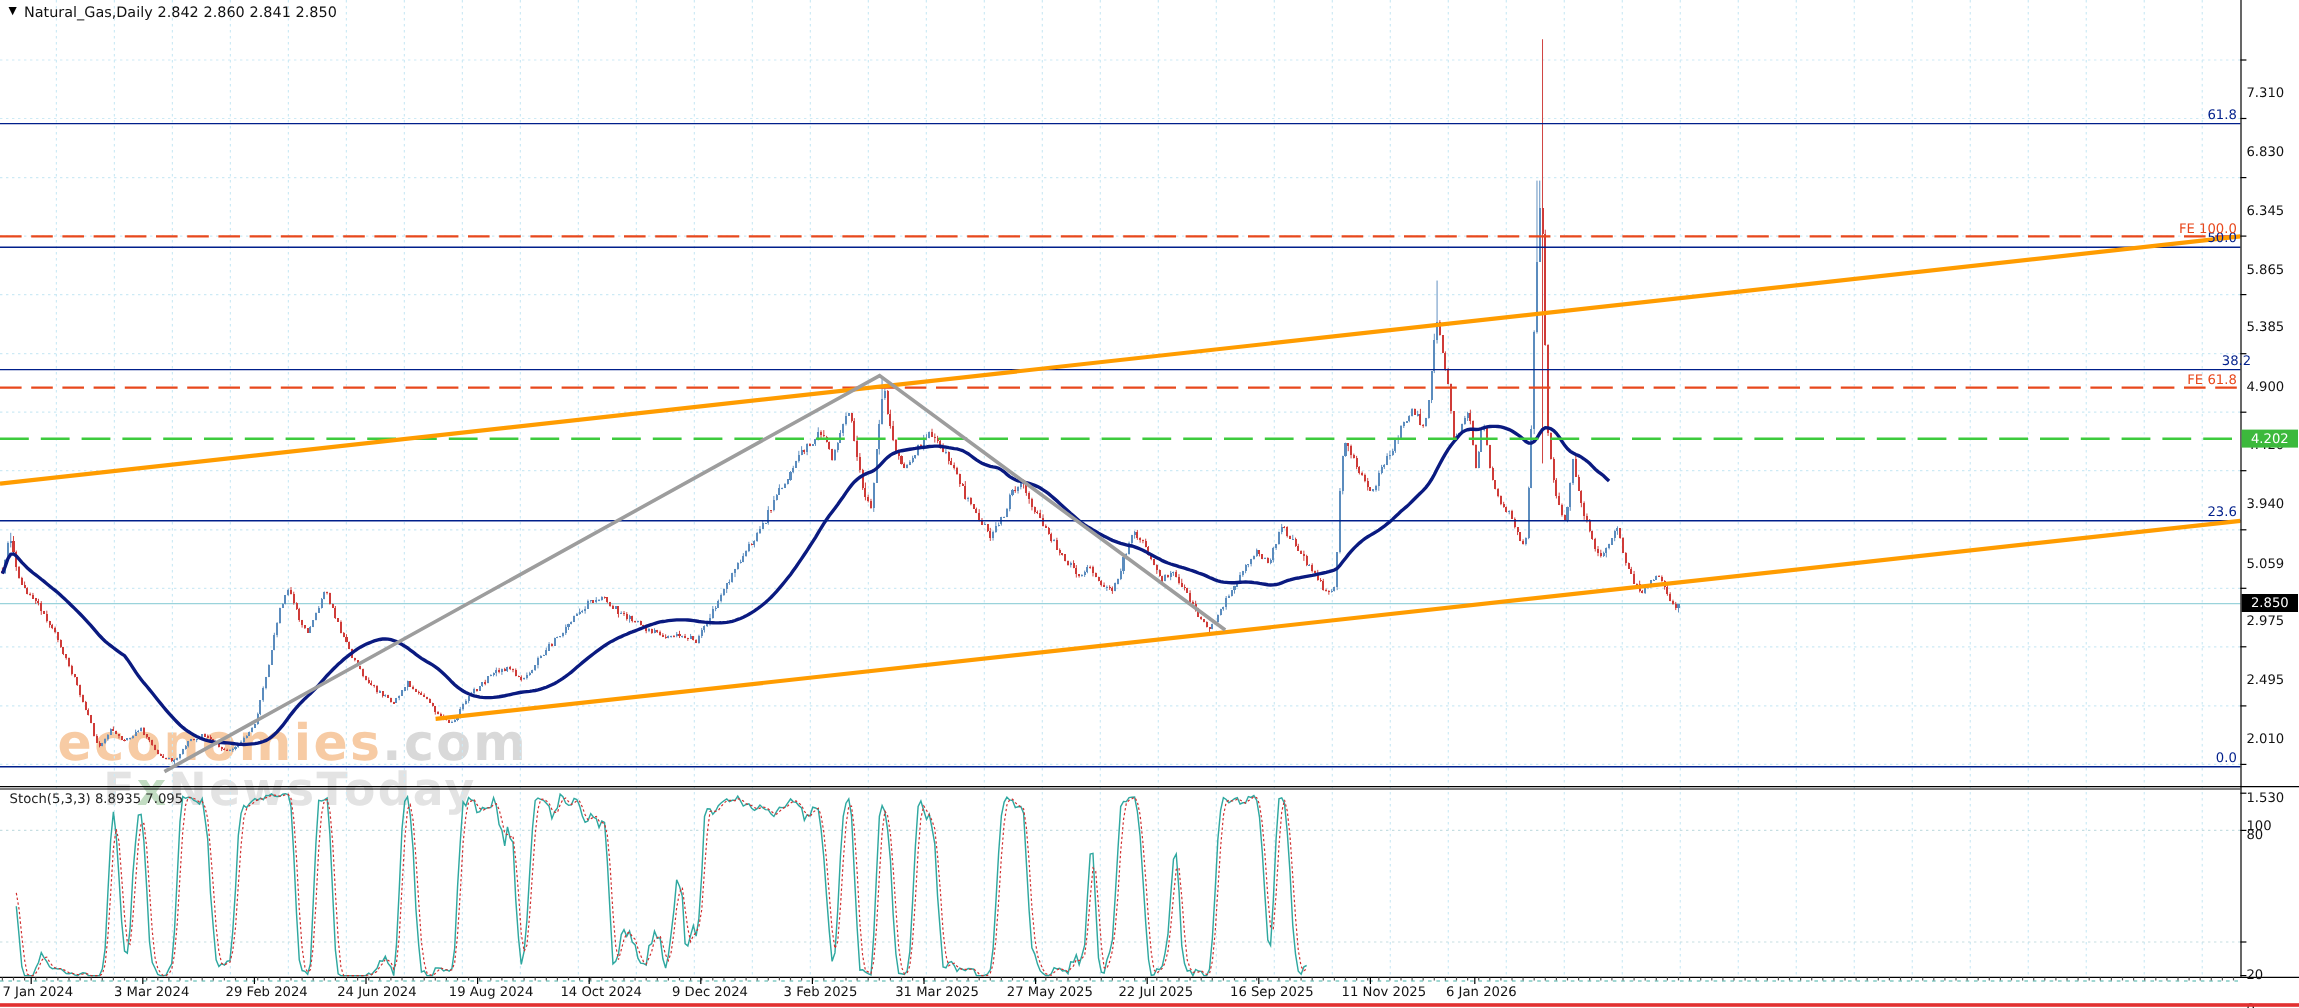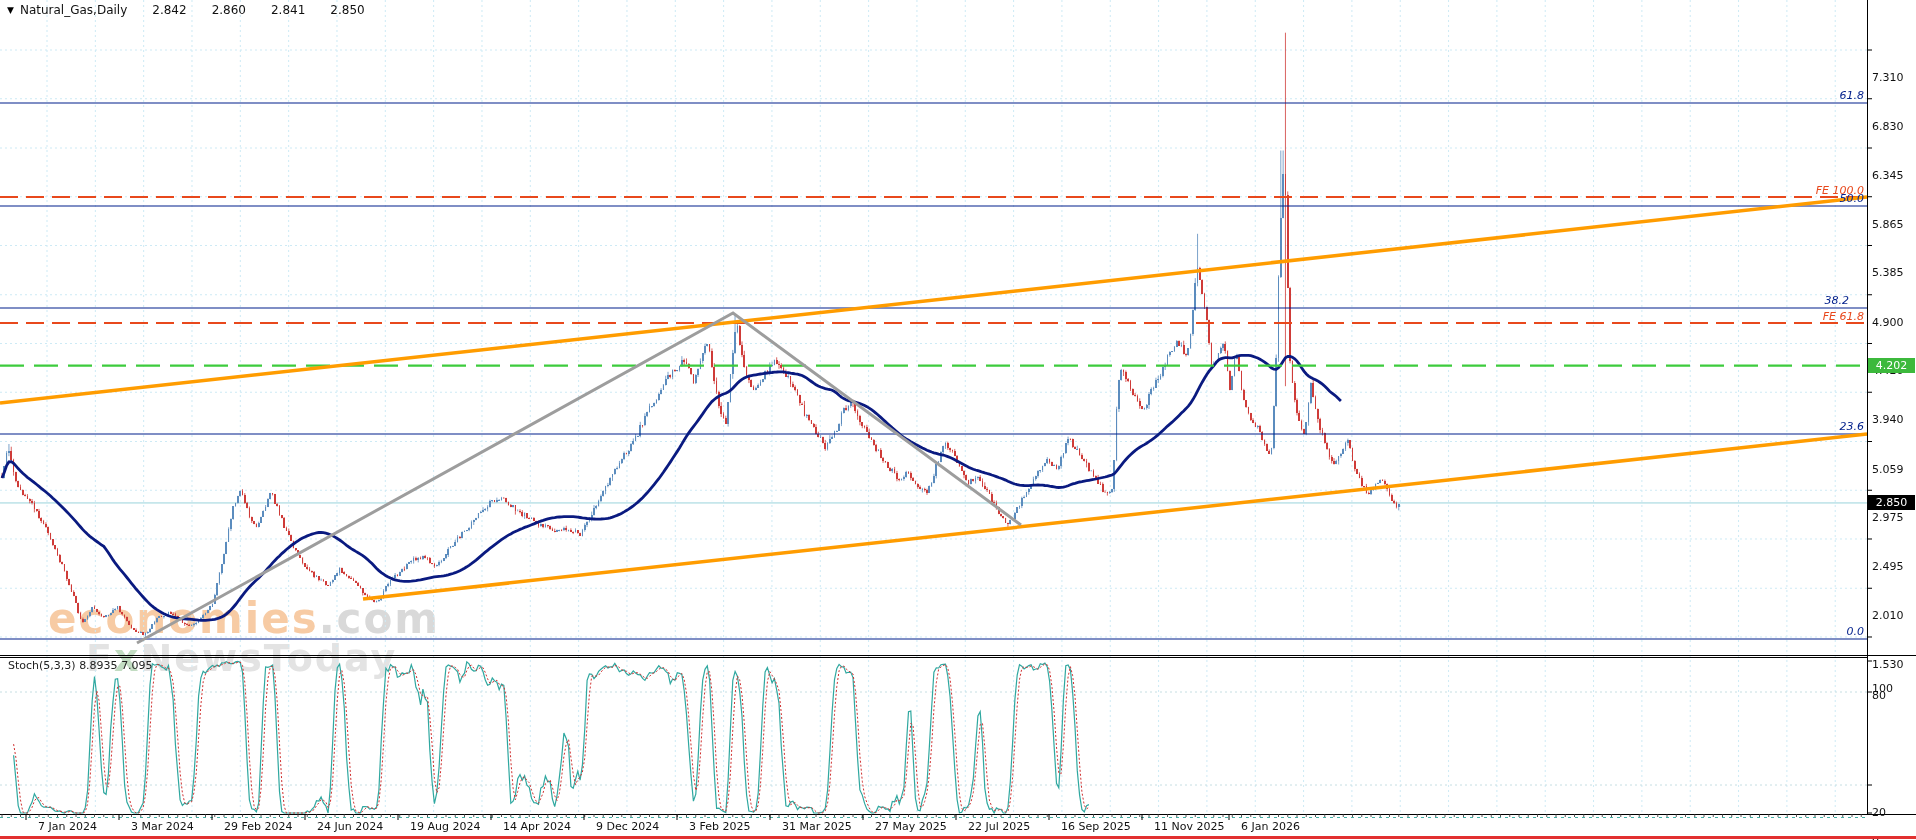--- a/index.html
+++ b/index.html
@@ -2,33 +2,33 @@
 <html><head>
 <meta charset="utf-8">
 <style>
   html,body{margin:0;padding:0;background:#fff;}
   #stage{position:relative;width:1916px;height:840px;background:#ffffff;overflow:hidden;
          font-family:"DejaVu Sans","Liberation Sans",sans-serif;}
   #chart-svg{position:absolute;left:0;top:0;z-index:3;}
   .title-row{position:absolute;left:7px;top:3px;z-index:6;display:flex;align-items:center;
              font-size:12px;color:#111;white-space:pre;}
   .title-row .tri{font-size:9px;margin-right:6px;color:#000;cursor:pointer;}
-  .title-row span.q{margin-left:25px;}
+  .title-row span.q{margin-left:4px;}
   .wm{position:absolute;z-index:1;font-weight:bold;letter-spacing:2px;white-space:nowrap;}
   .wm-1{left:48px;top:594px;font-size:42px;}
   .wm-1 .a{color:#f7cba4;}
   .wm-1 .b{color:#d9d9d9;text-align:center;}
   .wm-2{left:86px;top:636px;font-size:38px;color:#e3e3e3;}
   .wm-2 .x{color:#c2dcc2;}
   .lbl{position:absolute;font-size:11px;color:#111;line-height:14px;z-index:5;white-space:nowrap;}
   .pricelbl{left:1872px;margin-top:28px;}
-  .fiblbl{z-index:5;font-style:italic;}
+  .fiblbl{z-index:5;}
   .badge{position:absolute;left:1868px;width:47px;height:15px;font-size:11px;line-height:15px;
          text-align:center;color:#fff;z-index:6;}
-  .datelbl{top:820px;margin-left:36px;}
+  .datelbl{top:820px;}
   .stochlbl-row{position:absolute;left:8px;top:659px;font-size:11px;color:#222;z-index:6;white-space:pre;}
   .bottom-bar{position:absolute;left:0;top:836px;width:1916px;height:3px;z-index:7;}
 </style>
 </head>
 <body>
 
 <div id="stage">
 
   <div class="wm wm-1"><span class="a">economies</span><span class="b">.com</span></div>
   <div class="wm wm-2"><span>F</span><span class="x">x</span><span>NewsToday</span></div>
@@ -975,33 +975,33 @@
       <div class="lbl pricelbl" style="top: 385.247px;">3.940</div>
       <div class="lbl pricelbl" style="top: 434.502px;">5.059</div>
       <div class="lbl pricelbl" style="top: 483.249px;">2.975</div>
       <div class="lbl pricelbl" style="top: 531.996px;">2.495</div>
       <div class="lbl pricelbl" style="top: 581.251px;">2.010</div>
       <div class="lbl pricelbl" style="top: 629.999px;">1.530</div>
     </div>
   <div id="fib-labels">
       <div class="lbl fiblbl" style="right: 52px; top: 89px; color: rgb(0, 31, 139);">61.8</div>
       <div class="lbl fiblbl" style="right: 52px; top: 192px; color: rgb(0, 31, 139);">50.0</div>
-      <div class="lbl fiblbl" style="right: 67px; top: 294px; color: rgb(0, 31, 139);">38.2</div>
+      <div class="lbl fiblbl" style="right: 40px; top: 294px; color: rgb(0, 31, 139);">38.2</div>
       <div class="lbl fiblbl" style="right: 52px; top: 420px; color: rgb(0, 31, 139);">23.6</div>
       <div class="lbl fiblbl" style="right: 52px; top: 625px; color: rgb(0, 31, 139);">0.0</div>
       <div class="lbl fiblbl" style="right: 52px; top: 184px; color: rgb(232, 72, 28);">FE 100.0</div>
       <div class="lbl fiblbl" style="right: 52px; top: 310px; color: rgb(232, 72, 28);">FE 61.8</div>
     </div>
   <div id="date-labels">
       <div class="lbl datelbl" style="left: 2px;">7 Jan 2024</div>
       <div class="lbl datelbl" style="left: 95px;">3 Mar 2024</div>
       <div class="lbl datelbl" style="left: 188px;">29 Feb 2024</div>
       <div class="lbl datelbl" style="left: 281px;">24 Jun 2024</div>
       <div class="lbl datelbl" style="left: 374px;">19 Aug 2024</div>
-      <div class="lbl datelbl" style="left: 467px;">14 Apr 2024</div>
+      <div class="lbl datelbl" style="left: 467px;">14 Oct 2024</div>
       <div class="lbl datelbl" style="left: 560px;">9 Dec 2024</div>
       <div class="lbl datelbl" style="left: 653px;">3 Feb 2025</div>
       <div class="lbl datelbl" style="left: 746px;">31 Mar 2025</div>
       <div class="lbl datelbl" style="left: 839px;">27 May 2025</div>
       <div class="lbl datelbl" style="left: 932px;">22 Jul 2025</div>
       <div class="lbl datelbl" style="left: 1025px;">16 Sep 2025</div>
       <div class="lbl datelbl" style="left: 1118px;">11 Nov 2025</div>
       <div class="lbl datelbl" style="left: 1205px;">6 Jan 2026</div>
     </div>
   <div id="stoch-labels">

